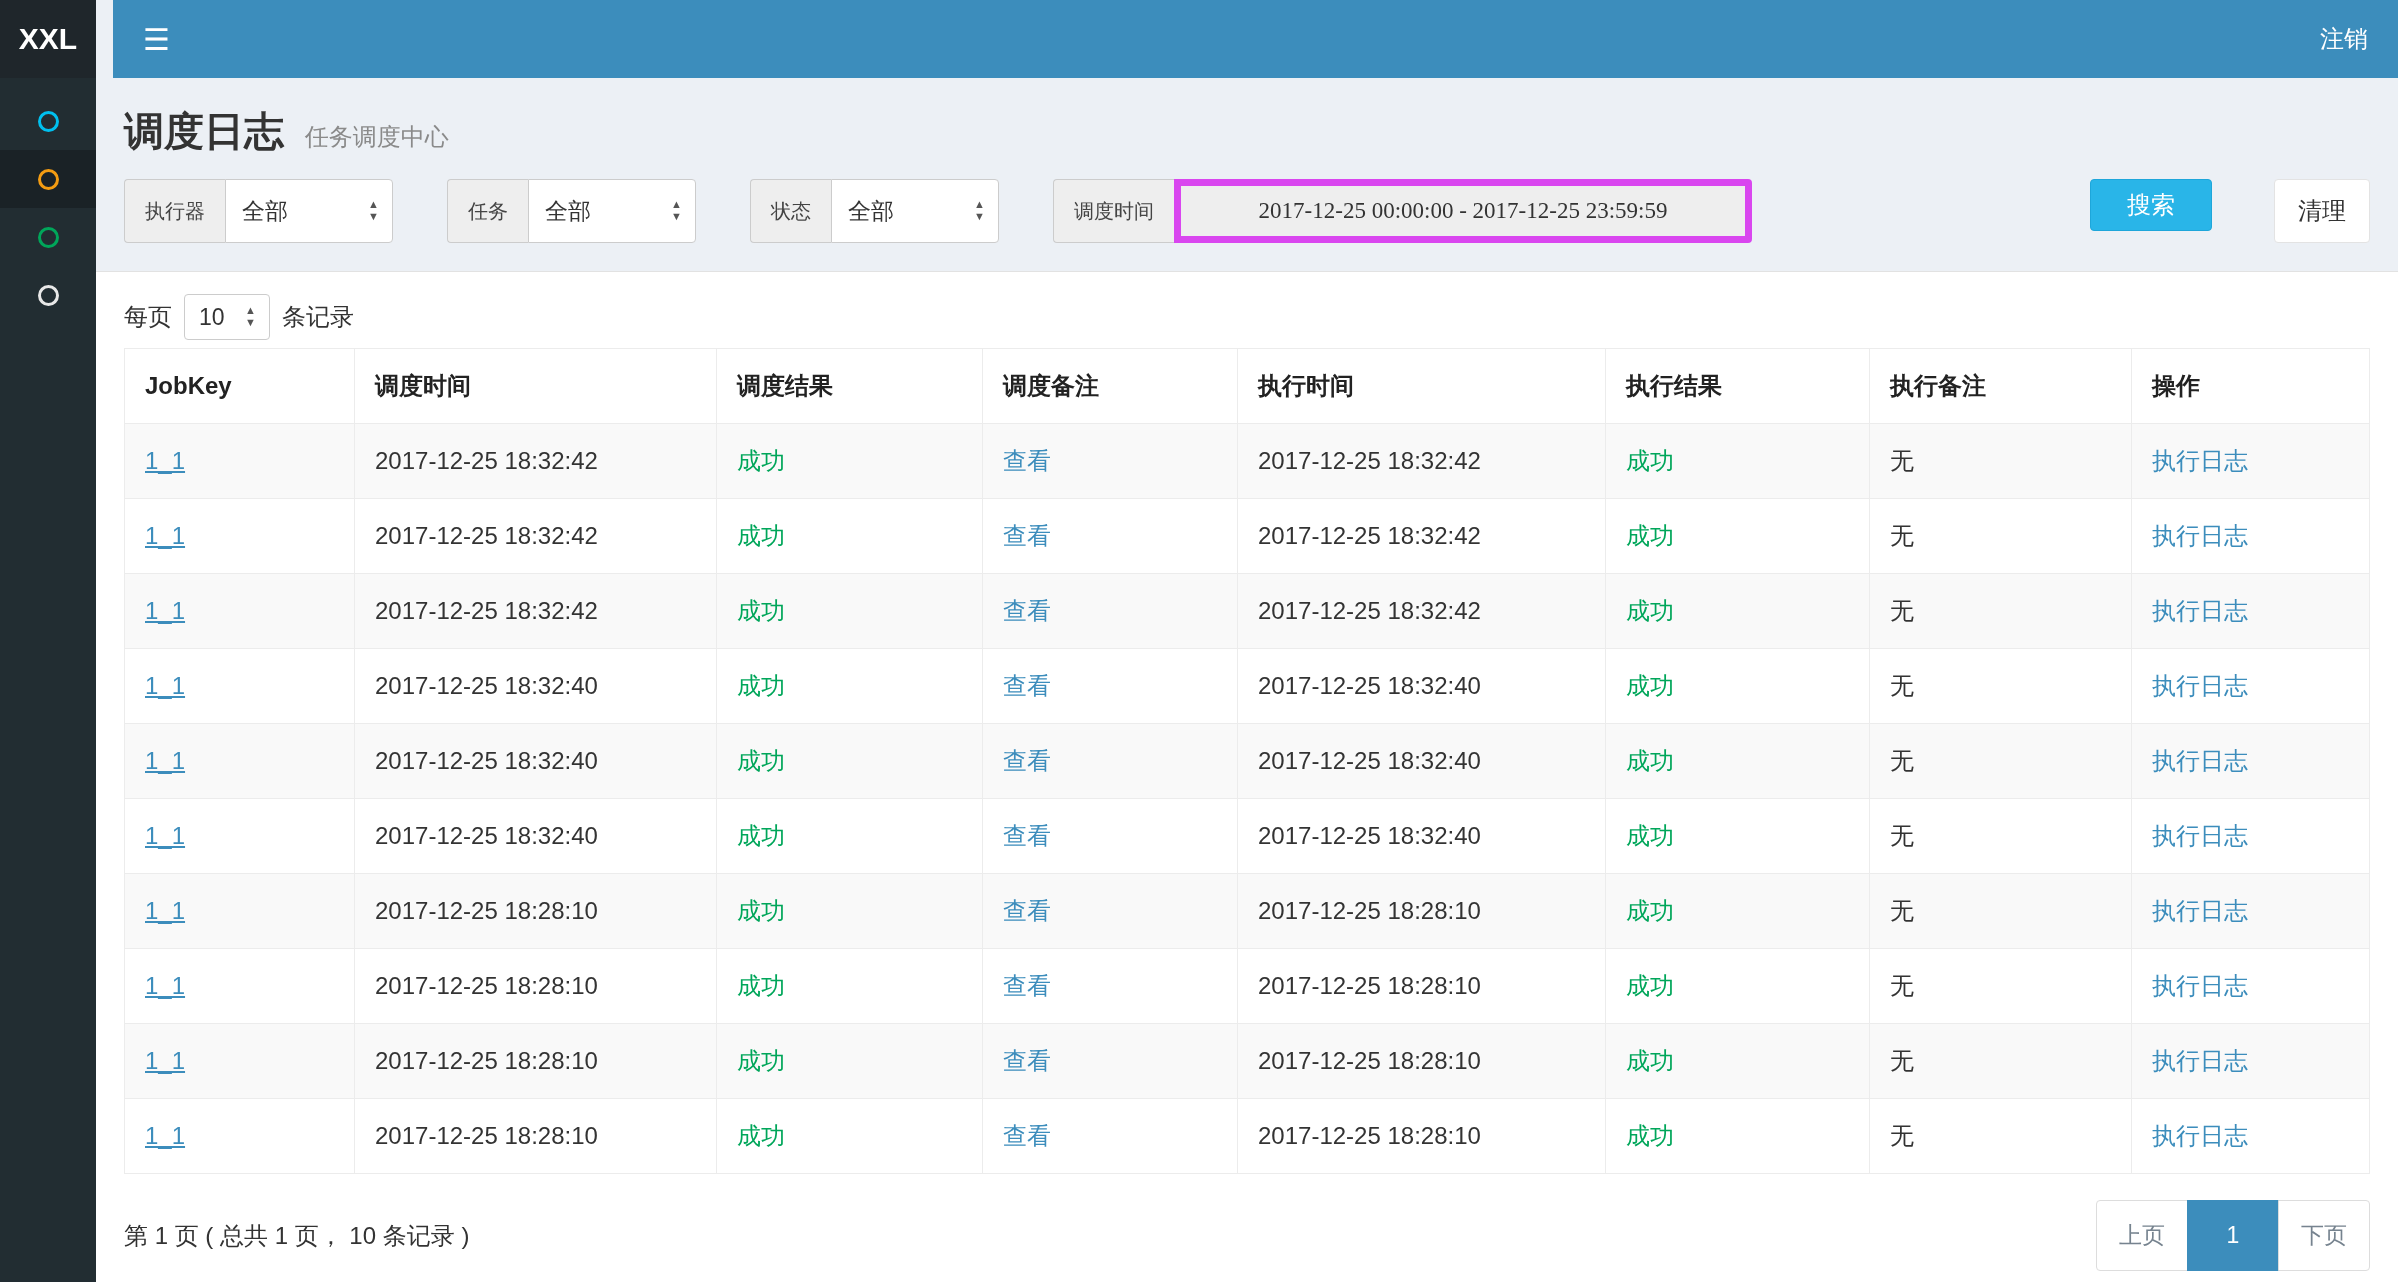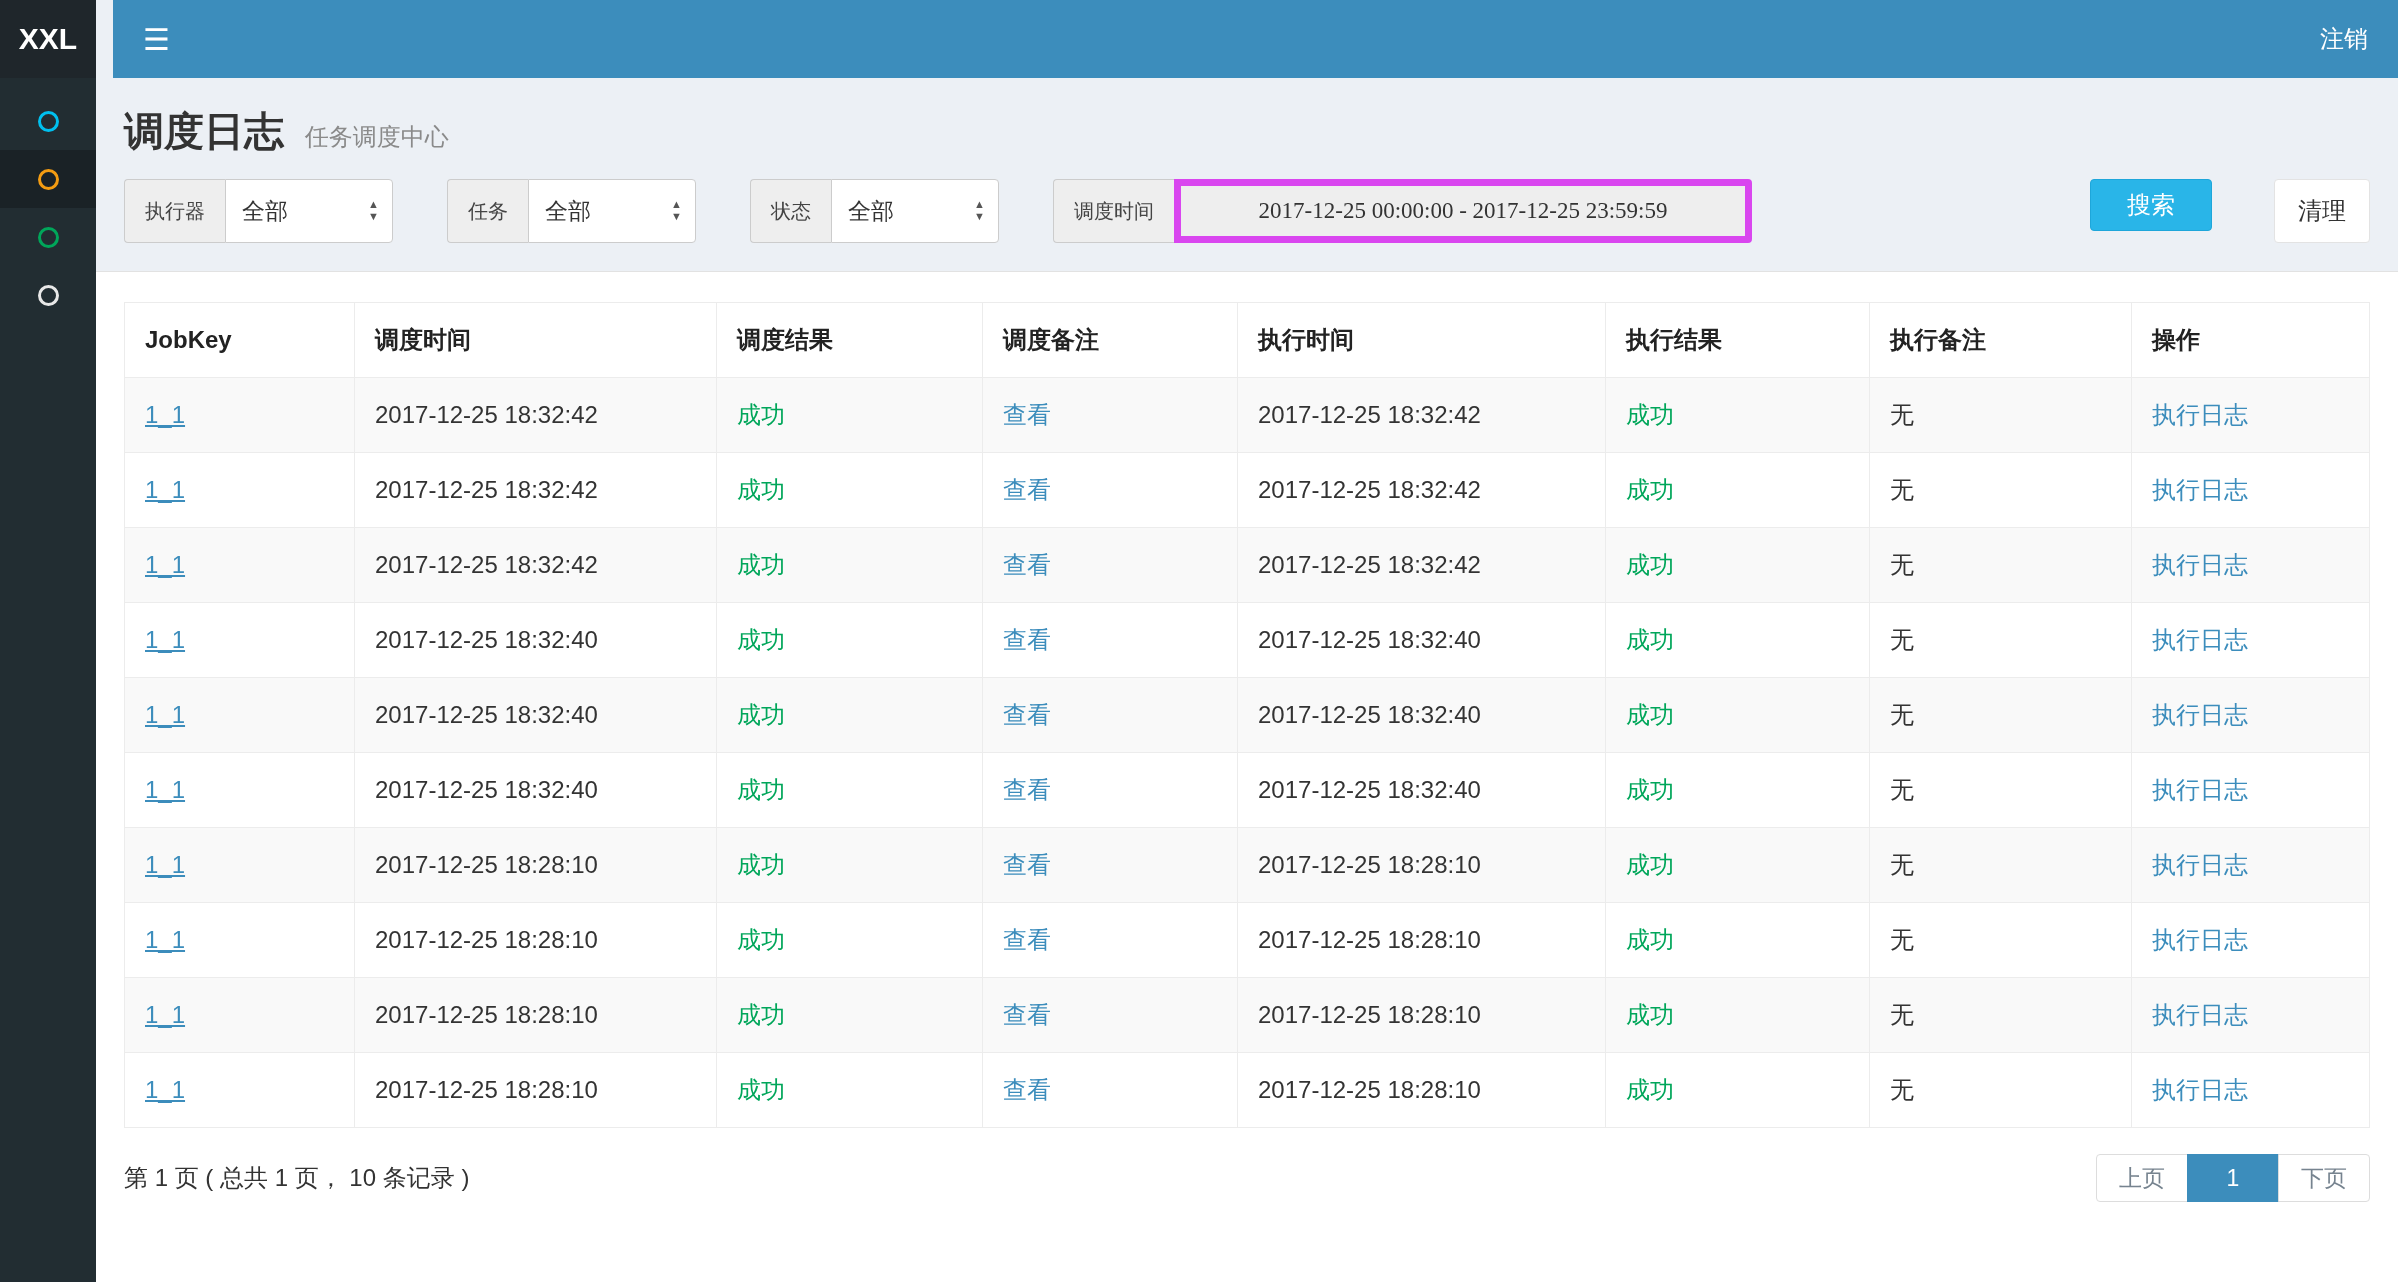--- a/index.html
+++ b/index.html
@@ -99,21 +99,21 @@
   tbody tr:nth-child(even) { background:#fff; }
   a.link { color:var(--accent,#3c8dbc); text-decoration:none; cursor:pointer; }
   a.link.u { text-decoration:underline; }
   .success { color:var(--success,#00a65a); }
 
   
   .table-footer { display:flex; align-items:center; padding:26px 0; }
   .page-summary { font-size:24px; color:#333; }
   .pagination { margin-left:auto; display:flex; }
   .page-btn {
-    min-width:92px; height:48px; background:#fff; border:1px solid #ddd;
+    min-width:92px; height:71px; background:#fff; border:1px solid #ddd;
     color:#76838f; font-size:23px; font-family:inherit; cursor:pointer;
     display:flex; align-items:center; justify-content:center; margin-left:-1px; padding:12px 22px;
   }
   .page-btn:first-child { border-radius:4px 0 0 4px; margin-left:0; }
   .page-btn:last-child { border-radius:0 4px 4px 0; }
   .page-btn.active { background:var(--accent,#3c8dbc); border-color:var(--accent,#3c8dbc); color:#fff; }
 </style>
 </head>
 <body>
 
@@ -184,20 +184,29 @@
         <span class="addon">调度时间</span>
         <input class="date-input" readonly="" value="2017-12-25 00:00:00 - 2017-12-25 23:59:59" style="">
       </div>
 
       <button class="btn btn-search">搜索</button>
       <button class="btn btn-clear">清理</button>
     </div>
 
     <div class="box">
 
+      <div class="pagesize">
+        <span>每页</span>
+        <span class="select-wrap">
+          <select>
+            <option>10</option>
+          </select>
+        </span>
+        <span>条记录</span>
+      </div>
 
       <table>
         <colgroup>
           <col style="width:230px">
             <col style="width:362px">
             <col style="width:266px">
             <col style="width:255px">
           <col style="width:368px">
             <col style="width:264px">
             <col style="width:262px">

